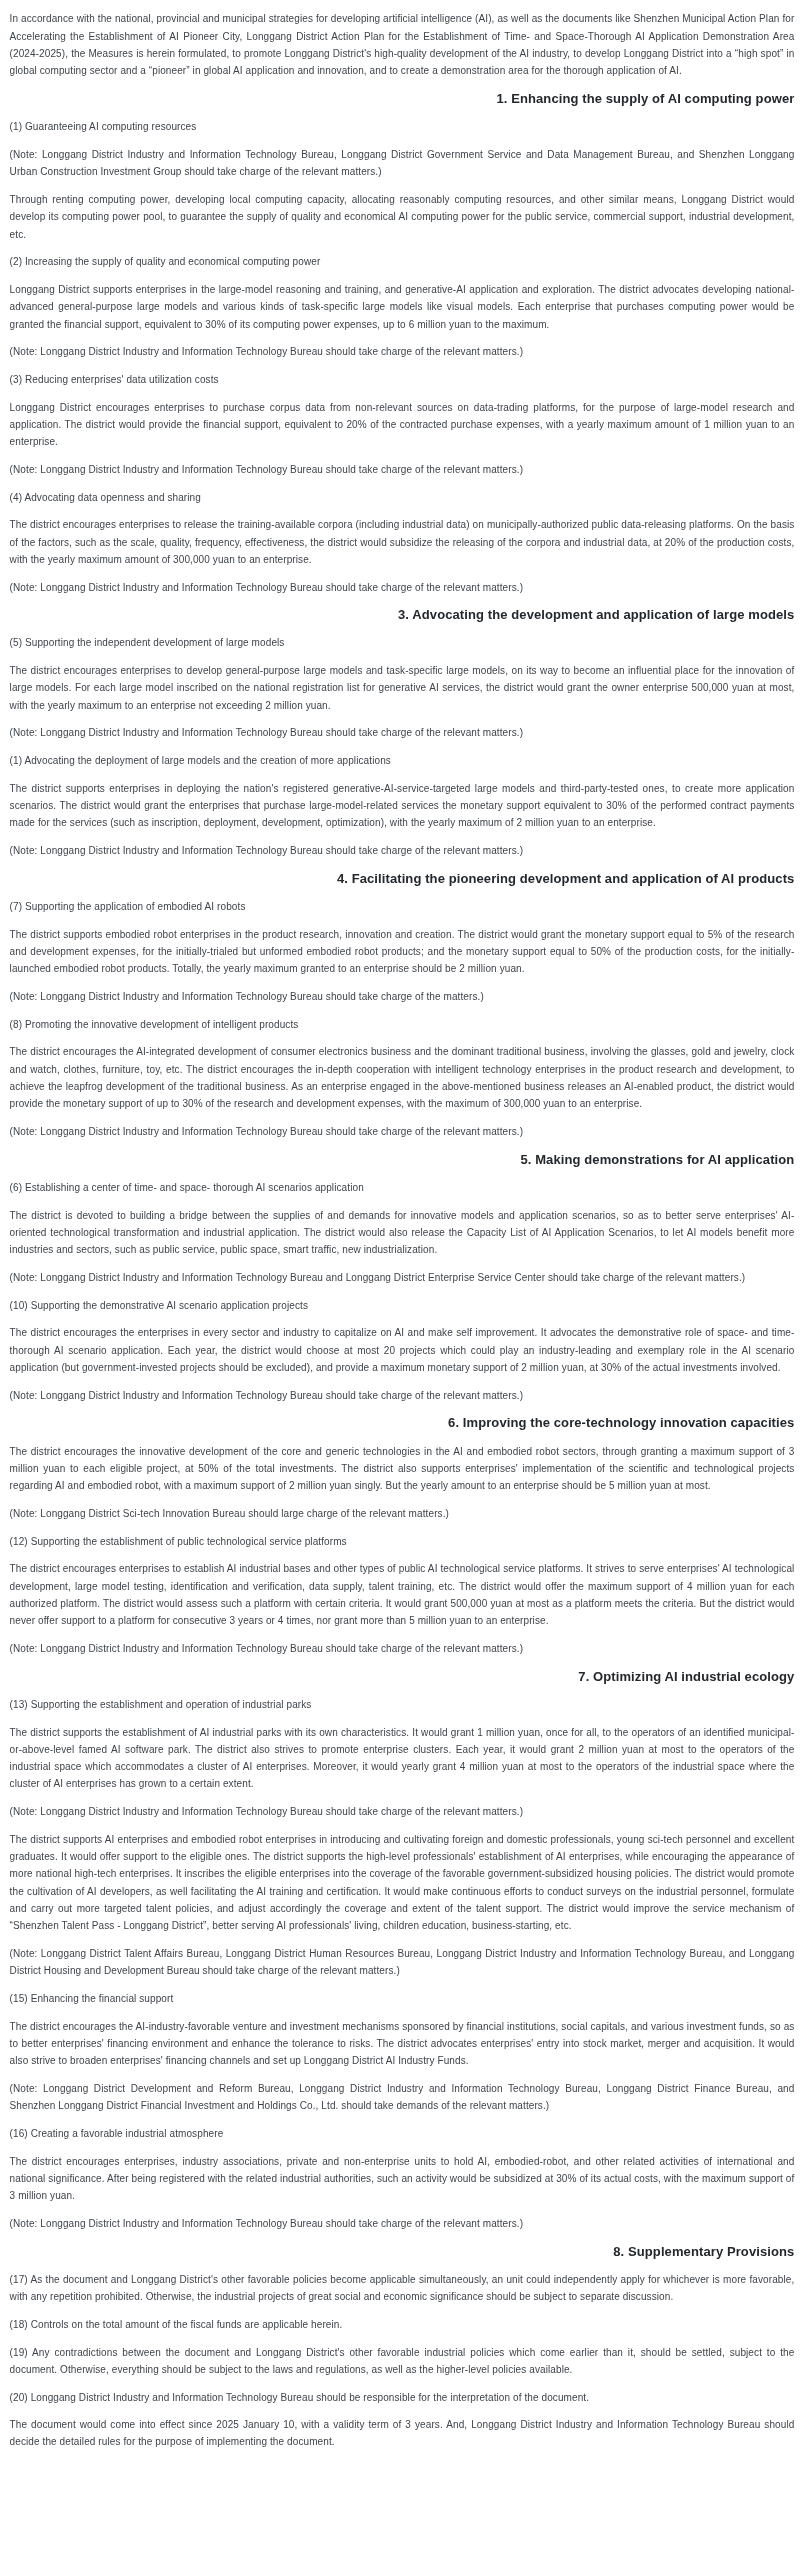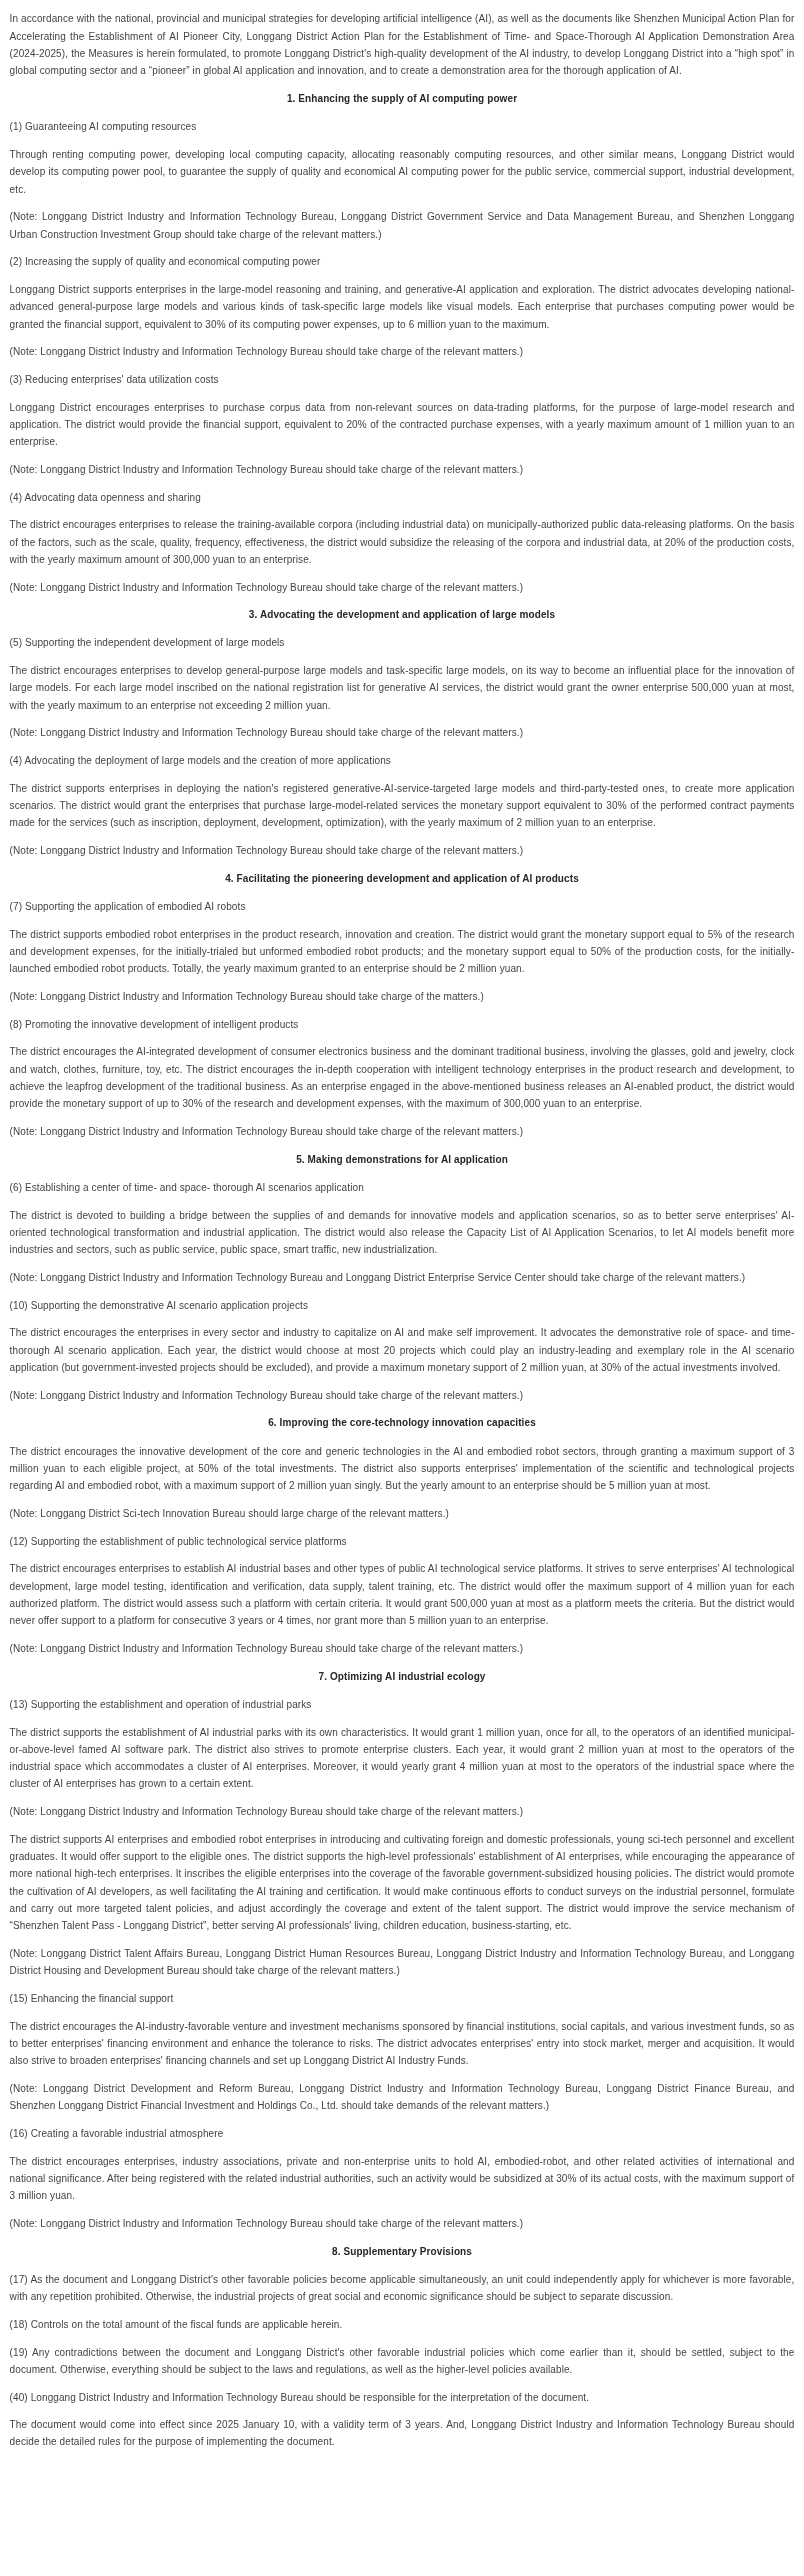--- a/index.html
+++ b/index.html
@@ -25,51 +25,51 @@
     color: #3e444b;
     text-align: justify;
     font-weight: 400;
     letter-spacing: 0.1px;
   }
   .doc p.body-para:first-child {
     margin-top: 6px;
   }
   .doc h2.section-heading {
     margin: 4px 0 11px 0;
-    font-size: 10px;
+    font-size: 13px;
     line-height: 17.3px;
     color: #23282d;
     font-weight: 700;
-    text-align: center;
+    text-align: right;
     letter-spacing: 0.1px;
   }
 </style>
 </head>
 <body>
 
 <div class="doc" id="doc-root">
     <p class="body-para">In accordance with the national, provincial and municipal strategies for developing artificial intelligence (AI), as well as the documents like Shenzhen Municipal Action Plan for Accelerating the Establishment of AI Pioneer City, Longgang District Action Plan for the Establishment of Time- and Space-Thorough AI Application Demonstration Area (2024-2025), the Measures is herein formulated, to promote Longgang District's high-quality development of the AI industry, to develop Longgang District into a “high spot” in global computing sector and a “pioneer” in global AI application and innovation, and to create a demonstration area for the thorough application of AI.</p>
     <h2 class="section-heading">1. Enhancing the supply of AI computing power</h2>
     <p class="body-para">(1) Guaranteeing AI computing resources</p>
+    <p class="body-para">(Note: Longgang District Industry and Information Technology Bureau, Longgang District Government Service and Data Management Bureau, and Shenzhen Longgang Urban Construction Investment Group should take charge of the relevant matters.)</p>
     <p class="body-para">Through renting computing power, developing local computing capacity, allocating reasonably computing resources, and other similar means, Longgang District would develop its computing power pool, to guarantee the supply of quality and economical AI computing power for the public service, commercial support, industrial development, etc.</p>
-    <p class="body-para">(Note: Longgang District Industry and Information Technology Bureau, Longgang District Government Service and Data Management Bureau, and Shenzhen Longgang Urban Construction Investment Group should take charge of the relevant matters.)</p>
     <p class="body-para">(2) Increasing the supply of quality and economical computing power</p>
     <p class="body-para">Longgang District supports enterprises in the large-model reasoning and training, and generative-AI application and exploration. The district advocates developing national-advanced general-purpose large models and various kinds of task-specific large models like visual models. Each enterprise that purchases computing power would be granted the financial support, equivalent to 30% of its computing power expenses, up to 6 million yuan to the maximum.</p>
     <p class="body-para">(Note: Longgang District Industry and Information Technology Bureau should take charge of the relevant matters.)</p>
     <p class="body-para">(3) Reducing enterprises' data utilization costs</p>
     <p class="body-para">Longgang District encourages enterprises to purchase corpus data from non-relevant sources on data-trading platforms, for the purpose of large-model research and application. The district would provide the financial support, equivalent to 20% of the contracted purchase expenses, with a yearly maximum amount of 1 million yuan to an enterprise.</p>
     <p class="body-para">(Note: Longgang District Industry and Information Technology Bureau should take charge of the relevant matters.)</p>
     <p class="body-para">(4) Advocating data openness and sharing</p>
     <p class="body-para">The district encourages enterprises to release the training-available corpora (including industrial data) on municipally-authorized public data-releasing platforms. On the basis of the factors, such as the scale, quality, frequency, effectiveness, the district would subsidize the releasing of the corpora and industrial data, at 20% of the production costs, with the yearly maximum amount of 300,000 yuan to an enterprise.</p>
     <p class="body-para">(Note: Longgang District Industry and Information Technology Bureau should take charge of the relevant matters.)</p>
     <h2 class="section-heading">3. Advocating the development and application of large models</h2>
     <p class="body-para">(5) Supporting the independent development of large models</p>
     <p class="body-para">The district encourages enterprises to develop general-purpose large models and task-specific large models, on its way to become an influential place for the innovation of large models. For each large model inscribed on the national registration list for generative AI services, the district would grant the owner enterprise 500,000 yuan at most, with the yearly maximum to an enterprise not exceeding 2 million yuan.</p>
     <p class="body-para">(Note: Longgang District Industry and Information Technology Bureau should take charge of the relevant matters.)</p>
-    <p class="body-para">(4) Advocating the deployment of large models and the creation of more applications</p>
+    <p class="body-para">(1) Advocating the deployment of large models and the creation of more applications</p>
     <p class="body-para">The district supports enterprises in deploying the nation's registered generative-AI-service-targeted large models and third-party-tested ones, to create more application scenarios. The district would grant the enterprises that purchase large-model-related services the monetary support equivalent to 30% of the performed contract payments made for the services (such as inscription, deployment, development, optimization), with the yearly maximum of 2 million yuan to an enterprise.</p>
     <p class="body-para">(Note: Longgang District Industry and Information Technology Bureau should take charge of the relevant matters.)</p>
     <h2 class="section-heading">4. Facilitating the pioneering development and application of AI products</h2>
     <p class="body-para">(7) Supporting the application of embodied AI robots</p>
     <p class="body-para">The district supports embodied robot enterprises in the product research, innovation and creation. The district would grant the monetary support equal to 5% of the research and development expenses, for the initially-trialed but unformed embodied robot products; and the monetary support equal to 50% of the production costs, for the initially-launched embodied robot products. Totally, the yearly maximum granted to an enterprise should be 2 million yuan.</p>
     <p class="body-para">(Note: Longgang District Industry and Information Technology Bureau should take charge of the matters.)</p>
     <p class="body-para">(8) Promoting the innovative development of intelligent products</p>
     <p class="body-para">The district encourages the AI-integrated development of consumer electronics business and the dominant traditional business, involving the glasses, gold and jewelry, clock and watch, clothes, furniture, toy, etc. The district encourages the in-depth cooperation with intelligent technology enterprises in the product research and development, to achieve the leapfrog development of the traditional business. As an enterprise engaged in the above-mentioned business releases an AI-enabled product, the district would provide the monetary support of up to 30% of the research and development expenses, with the maximum of 300,000 yuan to an enterprise.</p>
     <p class="body-para">(Note: Longgang District Industry and Information Technology Bureau should take charge of the relevant matters.)</p>
     <h2 class="section-heading">5. Making demonstrations for AI application</h2>
@@ -94,16 +94,16 @@
     <p class="body-para">(15) Enhancing the financial support</p>
     <p class="body-para">The district encourages the AI-industry-favorable venture and investment mechanisms sponsored by financial institutions, social capitals, and various investment funds, so as to better enterprises' financing environment and enhance the tolerance to risks. The district advocates enterprises' entry into stock market, merger and acquisition. It would also strive to broaden enterprises' financing channels and set up Longgang District AI Industry Funds.</p>
     <p class="body-para">(Note: Longgang District Development and Reform Bureau, Longgang District Industry and Information Technology Bureau, Longgang District Finance Bureau, and Shenzhen Longgang District Financial Investment and Holdings Co., Ltd. should take demands of the relevant matters.)</p>
     <p class="body-para">(16) Creating a favorable industrial atmosphere</p>
     <p class="body-para">The district encourages enterprises, industry associations, private and non-enterprise units to hold AI, embodied-robot, and other related activities of international and national significance. After being registered with the related industrial authorities, such an activity would be subsidized at 30% of its actual costs, with the maximum support of 3 million yuan.</p>
     <p class="body-para">(Note: Longgang District Industry and Information Technology Bureau should take charge of the relevant matters.)</p>
     <h2 class="section-heading">8. Supplementary Provisions</h2>
     <p class="body-para">(17) As the document and Longgang District's other favorable policies become applicable simultaneously, an unit could independently apply for whichever is more favorable, with any repetition prohibited. Otherwise, the industrial projects of great social and economic significance should be subject to separate discussion.</p>
     <p class="body-para">(18) Controls on the total amount of the fiscal funds are applicable herein.</p>
     <p class="body-para">(19) Any contradictions between the document and Longgang District's other favorable industrial policies which come earlier than it, should be settled, subject to the document. Otherwise, everything should be subject to the laws and regulations, as well as the higher-level policies available.</p>
-    <p class="body-para">(40) Longgang District Industry and Information Technology Bureau should be responsible for the interpretation of the document.</p>
+    <p class="body-para">(20) Longgang District Industry and Information Technology Bureau should be responsible for the interpretation of the document.</p>
     <p class="body-para">The document would come into effect since 2025 January 10, with a validity term of 3 years. And, Longgang District Industry and Information Technology Bureau should decide the detailed rules for the purpose of implementing the document.</p>
   </div>
 
 
 </body></html>

